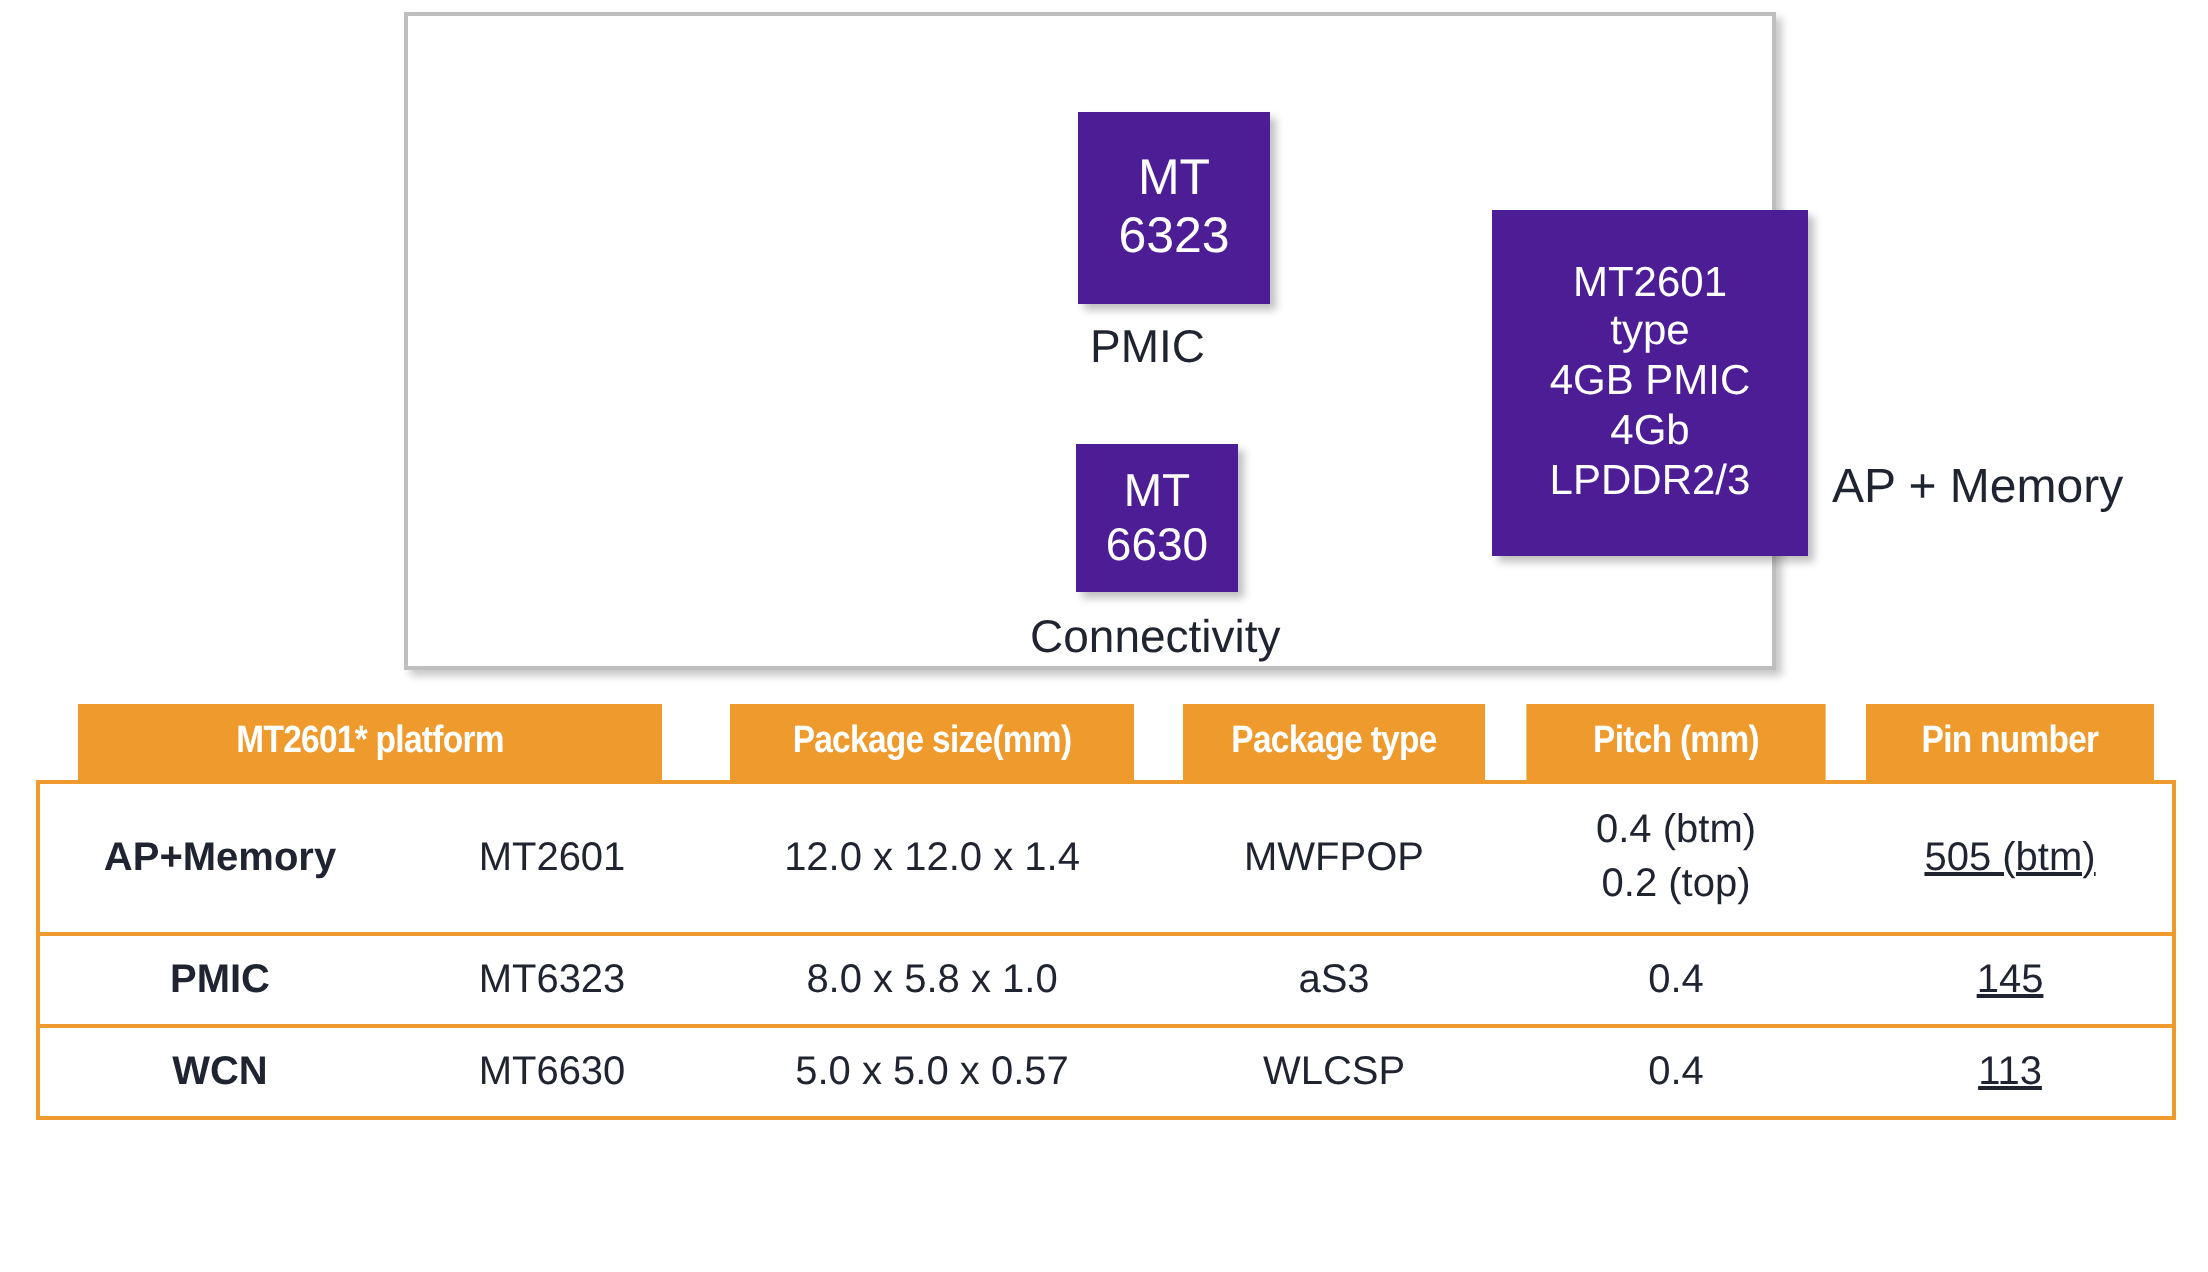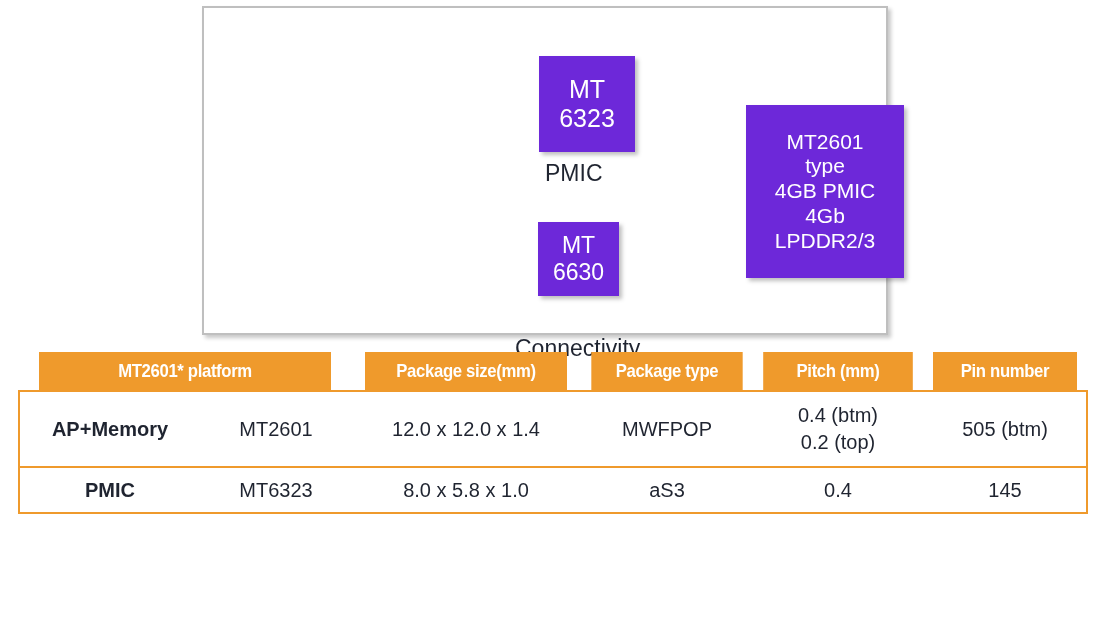--- a/index.html
+++ b/index.html
@@ -24,21 +24,21 @@
     width: 686px;
     height: 329px;
     background: #ffffff;
     border: 2px solid #bfbfbf;
     box-sizing: border-box;
     box-shadow: 3px 3px 4px rgba(0,0,0,0.22);
   }
 
   .chip {
     position: absolute;
-    background: #6d28d9;
+    background: #4c1d95;
     color: #ffffff;
     display: flex;
     flex-direction: column;
     align-items: center;
     justify-content: center;
     text-align: center;
     box-shadow: 3px 3px 4px rgba(0,0,0,0.25);
     font-family: "Liberation Sans", sans-serif;
   }
   .chip span { display: block; line-height: 1.18; white-space: nowrap; }
@@ -57,21 +57,21 @@
   }
 
   .chip-caption {
     position: absolute;
     color: #1f2430;
     font-size: 23px;
     white-space: nowrap;
     font-family: "Liberation Sans", sans-serif;
   }
   #caption-pmic { left: 341px; top: 152px; }
-  #caption-wcn  { left: 311px; top: 297px; margin-top: 30px; }
+  #caption-wcn  { left: 311px; top: 297px; }
   #caption-ap   { left: 712px; top: 222px; font-size: 24px; }
 
   
   #spec-table {
     position: absolute;
     left: 18px;
     top: 352px;
     width: 1068px;
     border-collapse: collapse;
     table-layout: fixed;
@@ -94,21 +94,21 @@
     border-bottom: 2px solid #ef9a2c;
     text-align: center;
     font-size: 20px;
     color: #1f2430;
     padding: 0 2px;
     background: #ffffff;
   }
   
   #spec-table td { border-left-color: transparent; border-right-color: transparent; }
   #spec-table tbody tr td:first-child { border-left-color: #ef9a2c; font-weight: bold; }
-  #spec-table tbody tr td:last-child  { border-right-color: #ef9a2c; }
+  #spec-table tbody tr td:last-child  { border-right-color: #ef9a2c; text-decoration: underline; }
 
   tr.row-tall td { height: 74px; }
   tr.row-short td { height: 44px; }
 
   .cell-stack { line-height: 1.35; }
 
   
   col.c1 { width: 182px; }
   col.c2 { width: 150px; }
   col.c3 { width: 230px; }
@@ -133,20 +133,21 @@
   </div>
   <div class="chip-caption" id="caption-wcn">Connectivity</div>
 
   <div class="chip" id="chip-ap">
     <span>MT2601</span>
     <span>type</span>
     <span>4GB PMIC</span>
     <span>4Gb</span>
     <span>LPDDR2/3</span>
   </div>
+  <div class="chip-caption" id="caption-ap">AP + Memory</div>
 
 </div>
 
 <table id="spec-table">
   <colgroup>
     <col class="c1">
       <col class="c2">
       <col class="c3">
       <col class="c4">
       <col class="c5">
@@ -178,15 +179,23 @@
 
     <tr class="row-short">
       <td>PMIC</td>
       <td>MT6323</td>
       <td>8.0 x 5.8 x 1.0</td>
       <td>aS3</td>
       <td>0.4</td>
       <td>145</td>
     </tr>
 
+    <tr class="row-short">
+      <td>WCN</td>
+      <td>MT6630</td>
+      <td>5.0 x 5.0 x 0.57</td>
+      <td>WLCSP</td>
+      <td>0.4</td>
+      <td>113</td>
+    </tr>
 
   </tbody>
 </table>
 
 </body></html>

